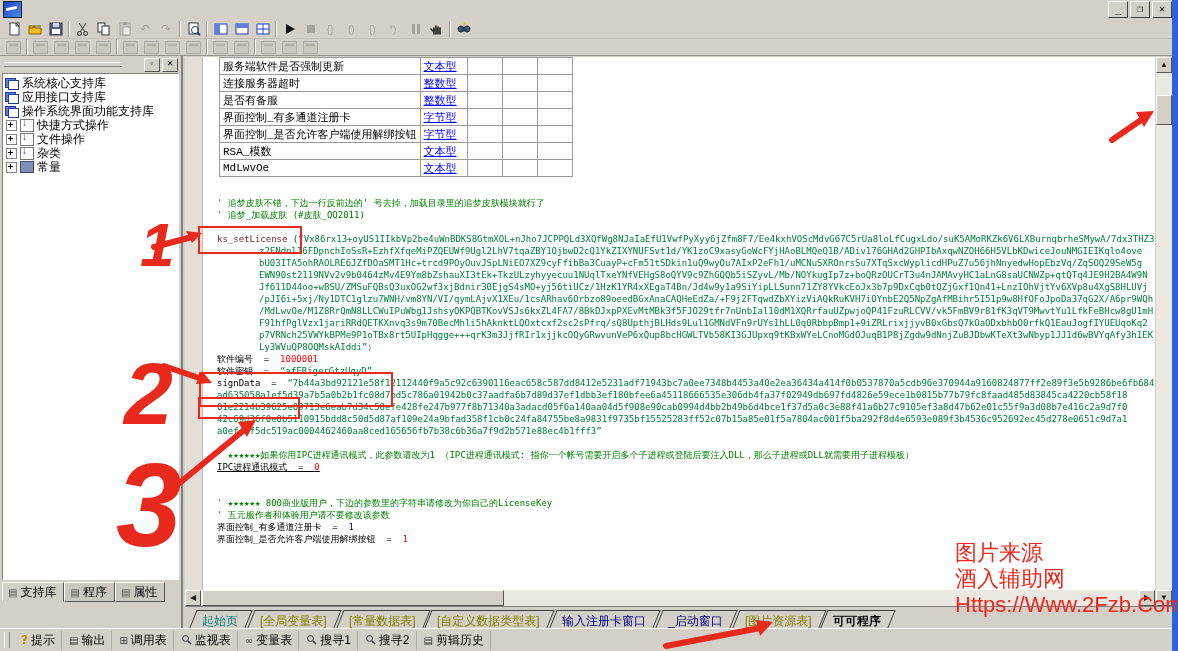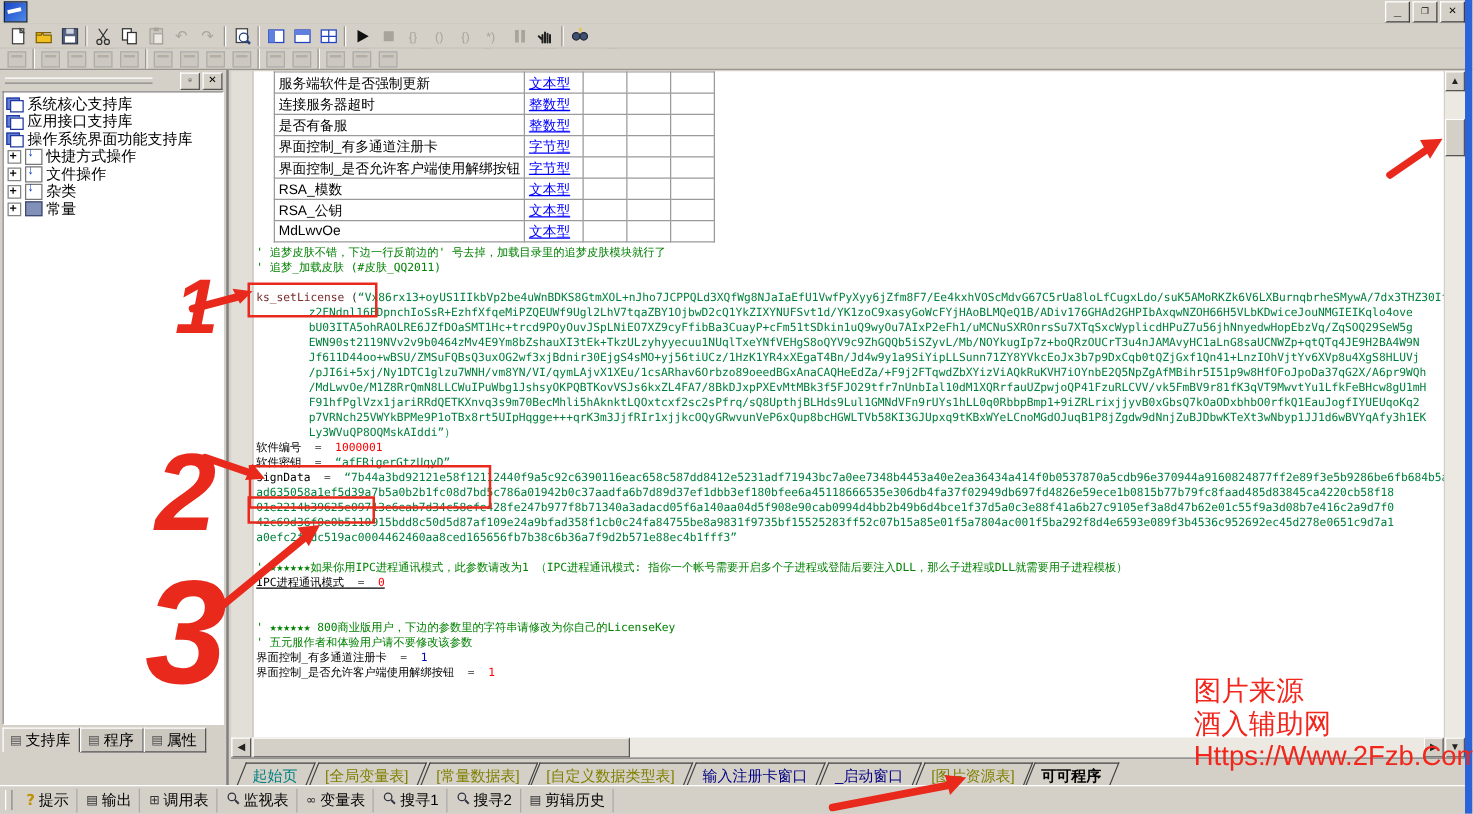--- a/index.html
+++ b/index.html
@@ -46,26 +46,26 @@
   .lptab{border:1px solid;border-color:#fff #555 #d4d0c8 #fff;background:#d4d0c8;padding:2px 7px 2px 5px;display:flex;align-items:center;gap:3px;font-size:12px;}
   .lptab.inactive{border-color:#fff #555 #555 #fff;background:#ccc8c0;}
   .mini{font-size:10px;color:#555;}
   
   #editor{left:185px;top:56px;width:987px;height:572px;background:#d4d0c8;}
   #gutter{position:absolute;left:0;top:1px;width:17px;height:549px;background:#e2dfd8;border-right:1px solid #c0bcb4;}
   #canvas{position:absolute;left:18px;top:1px;width:952px;height:549px;background:#fff;overflow:hidden;}
   
   #vtable{position:absolute;left:16px;top:0;border-collapse:collapse;}
   #vtable td{border:1px solid #9a9a9a;height:16px;padding:0 3px;font-size:11px;white-space:nowrap;overflow:hidden;}
-  #vtable td.c1{width:178px;}
+  #vtable td.c1{width:178px;font-family:Liberation Mono, monospace;}
   #vtable td.c2{width:40px;}
   #vtable td.c2 span{color:#0000ff;text-decoration:underline;cursor:pointer;}
   #vtable td.c3{width:28px;}#vtable td.c4{width:28px;}#vtable td.c5{width:28px;}
   
-  #code{position:absolute;left:2px;top:140px;right:0;font-family:"DejaVu Sans Mono",monospace;font-size:9px;}
+  #code{position:absolute;left:14px;top:140px;right:0;font-family:"DejaVu Sans Mono",monospace;font-size:9px;}
   #code .ln{height:12px;line-height:12px;white-space:pre;}
   
   .sb-btn{position:absolute;background:#d4d0c8;border:1px solid;border-color:#fff #555 #555 #fff;color:#222;
           font-size:8px;text-align:center;line-height:14px;}
   #vscroll{position:absolute;right:0;top:1px;width:16px;height:549px;background:#ece9e2;}
   #vthumb{position:absolute;left:0;top:38px;width:14px;height:28px;background:#d4d0c8;border:1px solid;border-color:#fff #555 #555 #fff;}
   #hscroll{position:absolute;left:0;bottom:22px;height:16px;width:970px;background:#ece9e2;}
   #hthumb{position:absolute;left:17px;top:0;width:300px;height:14px;background:#d4d0c8;border:1px solid;border-color:#fff #555 #555 #fff;}
   
   #dtabs{position:absolute;left:0;bottom:0;width:987px;height:22px;background:#d4d0c8;border-top:1px solid #808080;display:flex;align-items:flex-end;padding-left:8px;box-sizing:border-box;}
@@ -393,27 +393,20 @@
           </tr>
           <tr>
             <td class="c1">界面控制_是否允许客户端使用解绑按钮</td>
             <td class="c2"><span style="color: rgb(0, 0, 255);">字节型</span></td>
             <td class="c3"></td>
             <td class="c4"></td>
             <td class="c5"></td>
           </tr>
           <tr>
             <td class="c1">RSA_模数</td>
-            <td class="c2"><span style="color: rgb(0, 0, 255);">文本型</span></td>
-            <td class="c3"></td>
-            <td class="c4"></td>
-            <td class="c5"></td>
-          </tr>
-          <tr>
-            <td class="c1">RSA_公钥</td>
             <td class="c2"><span style="color: rgb(0, 0, 255);">文本型</span></td>
             <td class="c3"></td>
             <td class="c4"></td>
             <td class="c5"></td>
           </tr>
           <tr>
             <td class="c1">MdLwvOe</td>
             <td class="c2"><span style="color: rgb(0, 0, 255);">文本型</span></td>
             <td class="c3"></td>
             <td class="c4"></td>

